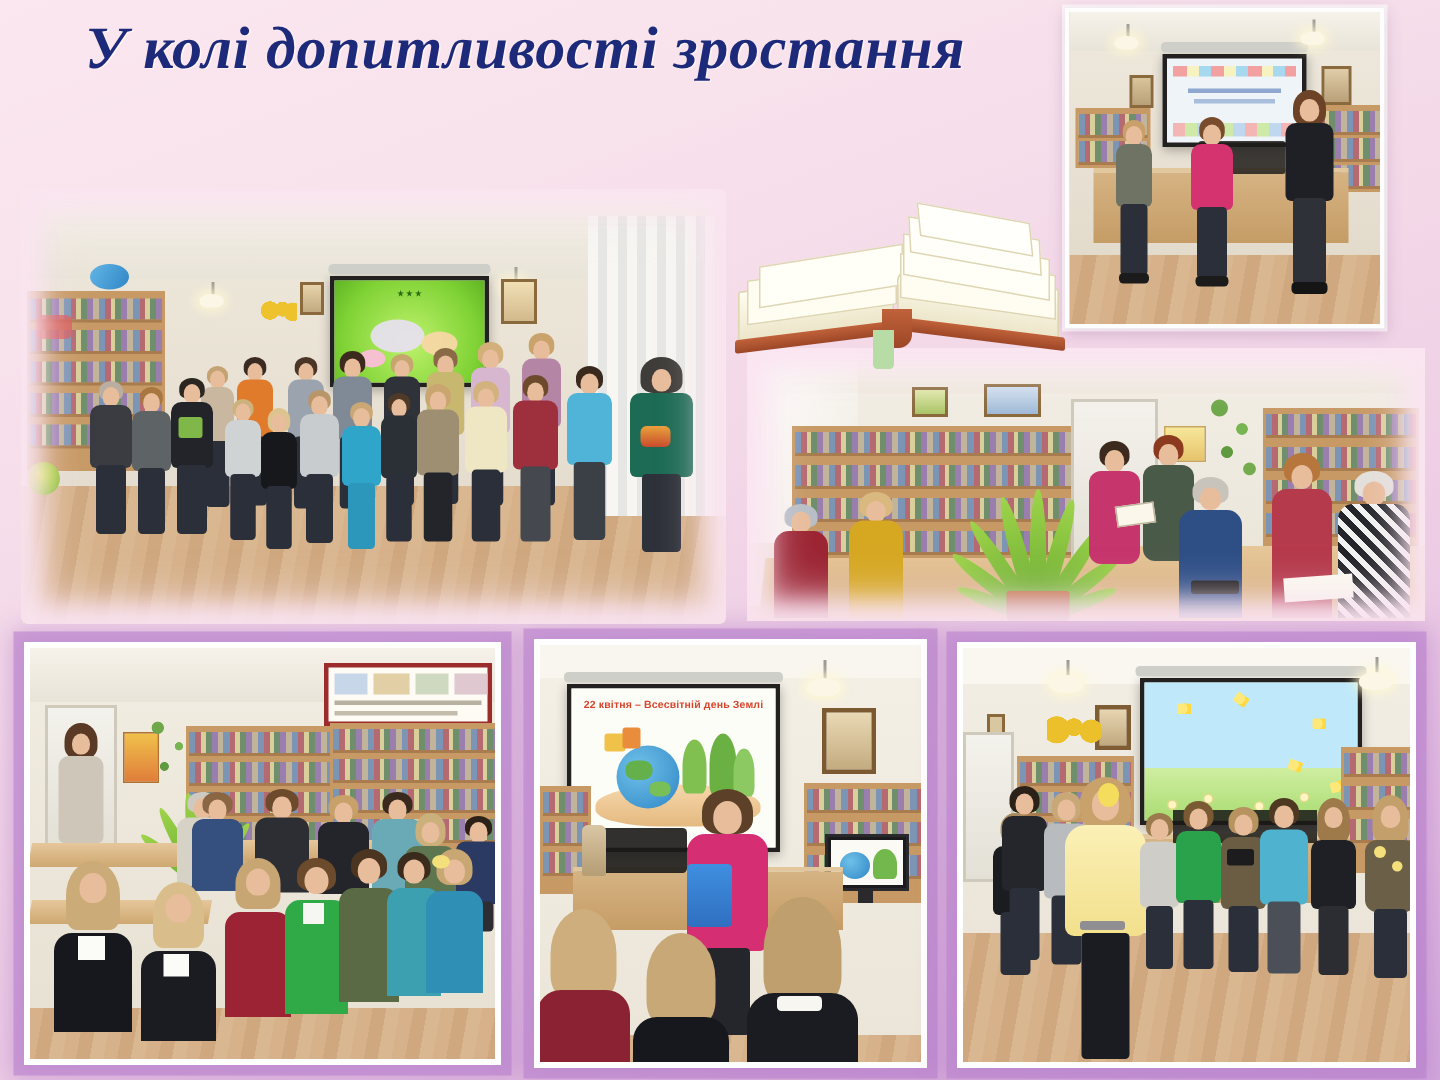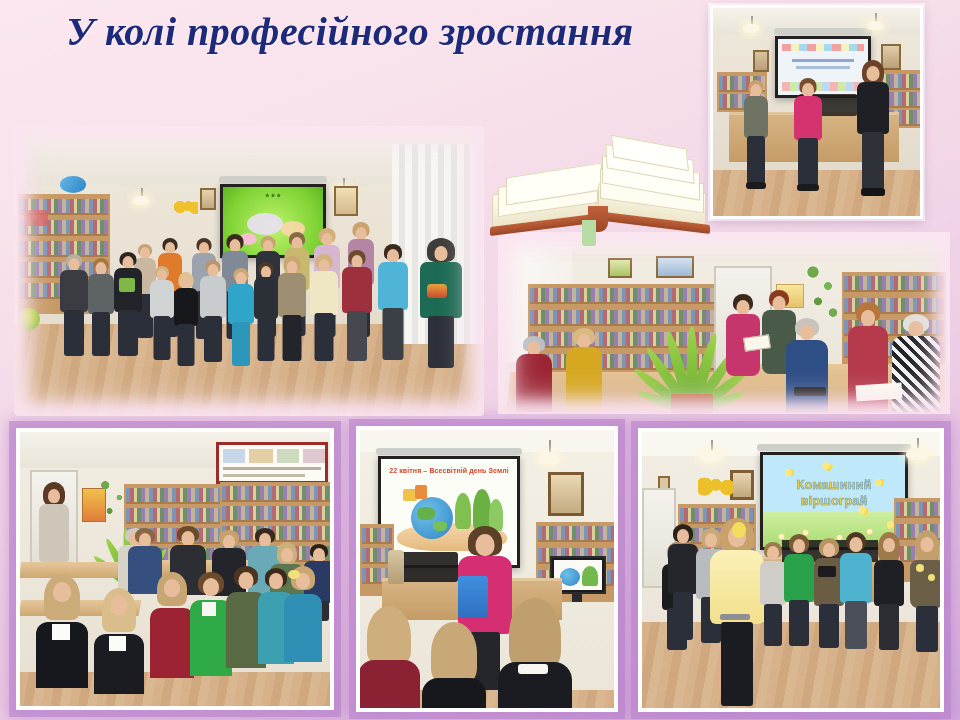--- a/index.html
+++ b/index.html
@@ -90,21 +90,21 @@
   
   #open-book{ position:absolute; z-index:30; }
   .bk-page{ position:absolute; background:linear-gradient(#fffdf0,#ece5c9); border:1px solid #ded5b2; }
   .bk-spine{ position:absolute; background:linear-gradient(#c0623a,#9d4727); border-radius:2px; }
   .bk-mark{ position:absolute; background:#b8dca6; border-radius:1px; }
 </style>
 </head>
 <body>
 
 <div id="slide-title">
-  <div class="ln1">У колі професійного зростання</div>
+  <div class="ln1">У колі допитливості зростання</div>
 </div>
 
 <div class="photo frame-white" style="left:710px; top:5px; width:213px; height:214px;">
   <div class="scene">
     <div class="wall"></div>
     <div class="ceiling" style="height:26px;"></div>
     <div class="floor" style="height:46px;"></div>
 
     <div class="screen" style="left:62px; top:28px; width:96px; height:62px; background:#eef4f7;">
       <div class="screen-bar"></div>
@@ -668,21 +668,20 @@
 
 <div class="photo frame-violet" style="left:638px; top:428px; width:306px; height:284px;">
   <div class="scene">
     <div class="wall" style="background:linear-gradient(#f2eee4,#e8e2d4);"></div>
     <div class="ceiling" style="height:24px; background:#faf7f0;"></div>
     <div class="floor" style="height:86px;"></div>
 
     <div class="screen" style="left:118px; top:20px; width:148px; height:98px;">
       <div class="screen-bar"></div>
       <div class="slide-bugs"></div>
-      <div class="slide-txt" style="top:22px; font-size:13px; line-height:1.25; color:#f2d23a; -webkit-text-stroke:0.6px #6aa0c8; text-shadow:0 1px 0 #bfe0f2; width:96%; left:2%;">Комашиний віршограй</div>
       <div class="butterfly" style="left:22px;top:14px;"></div>
       <div class="butterfly" style="left:112px;top:24px;"></div>
       <div class="butterfly" style="left:96px;top:52px;transform:rotate(20deg);"></div>
       <div class="butterfly" style="left:124px;top:66px;transform:rotate(-15deg);"></div>
       <div class="butterfly" style="left:60px;top:8px;transform:rotate(35deg);"></div>
       <div class="flower" style="left:16px;bottom:8px;"></div>
       <div class="flower" style="left:40px;bottom:12px;"></div>
       <div class="flower" style="left:74px;bottom:7px;"></div>
       <div class="flower" style="left:104px;bottom:13px;"></div>
       <div class="flower" style="left:130px;bottom:8px;"></div>

